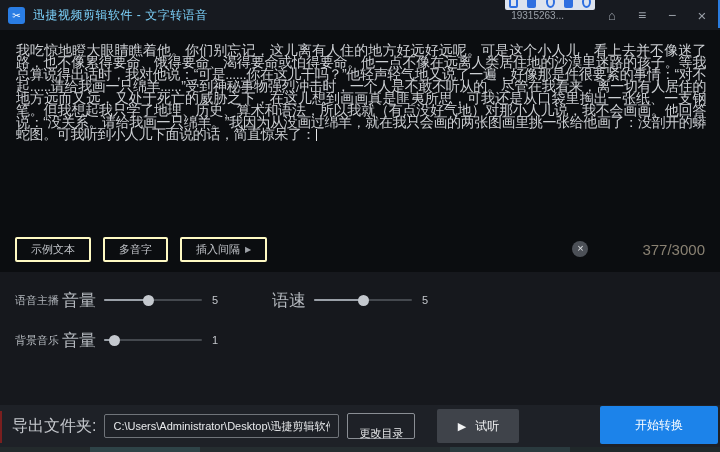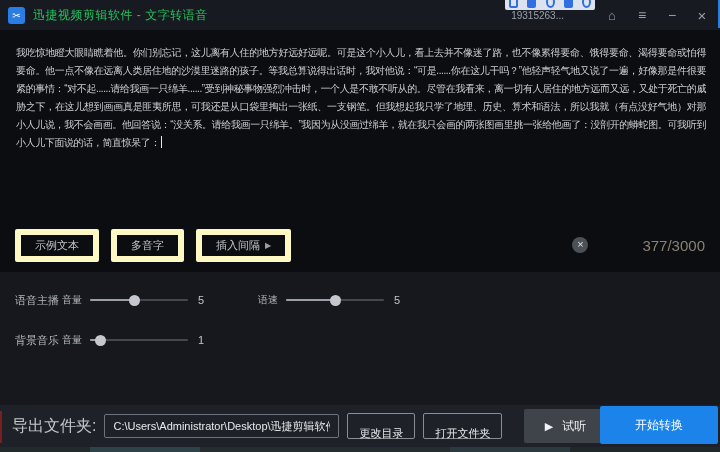--- a/index.html
+++ b/index.html
@@ -13,21 +13,21 @@
   
   .titlebar {
     height:30px; background:#171a20; display:flex; align-items:center;
     padding:0 10px 0 8px; flex:0 0 auto; position:relative;
   }
   .app-icon {
     width:17px; height:17px; background:#2a7de4; border-radius:3px;
     display:flex; align-items:center; justify-content:center;
     color:#fff; font-size:10px; margin-right:8px; flex:0 0 auto;
   }
-  .app-title { font-size:12px; color:#22c55e; letter-spacing:0.5px; }
+  .app-title { font-size:12px; color:#7dd3fc; letter-spacing:0.5px; }
   .titlebar-right { margin-left:auto; display:flex; align-items:center; gap:14px; }
   .user-chip { display:flex; align-items:center; margin-right:26px; }
   .person-icon { width:11px; height:11px; position:relative; }
   .person-icon .head { width:5px; height:5px; border-radius:50%; background:#8f949c; margin:0 auto; }
   .person-icon .body { width:10px; height:5px; border-radius:5px 5px 0 0; background:#8f949c; margin-top:1px; }
   .user-id { font-size:10px; color:#9aa0a8; }
   .tb-btn { color:#9aa0a8; font-size:14px; line-height:1; cursor:default; width:16px; text-align:center; }
   .tb-btn.home { font-size:13px; }
   .tb-btn.close { font-size:15px; }
 
@@ -42,30 +42,30 @@
   .ext-glyph.round i { border-radius:50%; }
   .ext-glyph.solid i { background:#2f6fe0; border:none; border-radius:2px; }
   .edge-sliver { position:absolute; right:0; top:0; width:2px; height:28px; background:#2b7de0; z-index:6; }
 
   
   .editor {
     height:242px; background:#0b0d10; position:relative; flex:0 0 auto;
     padding:14px 16px 0 16px;
   }
   .editor-text {
-    font-size:10px; letter-spacing:-0.4px; line-height:18px; color:#cdd0d4;
+    font-size:14px; letter-spacing:-0.4px; line-height:12px; color:#cdd0d4;
     width:690px; text-align:justify;
   }
   .caret { display:inline-block; width:1px; height:12px; background:#e8e9ea; vertical-align:-2px; margin-left:1px; }
   .editor-toolbar {
     position:absolute; left:15px; right:15px; bottom:10px;
     display:flex; align-items:center; gap:12px;
   }
   .chip-btn {
-    border:6px solid #fef9c3; background:transparent; color:#c2c5ca;
+    border:2px solid #fef9c3; background:transparent; color:#c2c5ca;
     font-size:11px; padding:4px 14px; border-radius:2px; line-height:1.2;
     display:flex; align-items:center; gap:5px; cursor:default;
     font-family:inherit;
   }
   .chip-btn .mini-arrow { font-size:8px; color:#9da1a7; }
   .editor-toolbar .right { margin-left:auto; display:flex; align-items:center; gap:14px; }
   .clear-btn {
     width:16px; height:16px; border-radius:50%; background:#4c5057; color:#dfe1e4;
     font-size:11px; line-height:15px; text-align:center; cursor:default;
   }
@@ -73,21 +73,21 @@
 
   
   .settings { height:133px; background:#16181d; flex:0 0 auto; padding:15px 15px 0 15px; }
   .setting-row { display:flex; align-items:center; height:26px; margin-bottom:14px; }
   .setting-label { font-size:11px; color:#b5b9bf; width:47px; flex:0 0 auto; }
   .value-btn {
     width:90px; height:26px; background:#43474e; color:#d6d9dd; border:none;
     font-size:11px; border-radius:2px; margin-right:18px; cursor:default;
     font-family:inherit;
   }
-  .slider-label { font-size:10px; color:#b5b9bf; margin-right:8px; }
+  .slider-label { font-size:17px; color:#b5b9bf; margin-right:8px; }
   .slider { width:98px; height:11px; position:relative; display:flex; align-items:center; }
   .slider .track { width:100%; height:2px; background:#44484e; border-radius:1px; }
   .slider .fill { position:absolute; left:0; height:2px; background:#9aa0a8; border-radius:1px; }
   .slider .handle {
     position:absolute; top:0; width:11px; height:11px; border-radius:50%;
     background:#c4c8ce; margin-left:-5px; cursor:default;
   }
   .slider-value { font-size:11px; color:#c3c6cb; margin-left:10px; width:12px; }
   .gap-speed { width:48px; }
 
@@ -221,21 +221,20 @@
       <span class="slider-value">1</span>
     </div>
 
   </div>
 
   <div class="footer">
     <div class="red-sliver"></div>
     <span class="footer-label">导出文件夹:</span>
     <input class="path-input" readonly="" value="C:\Users\Administrator\Desktop\迅捷剪辑软件" style="">
     <button class="outline-btn">更改目录</button>
-    <button class="outline-btn">打开文件夹</button>
     <button class="preview-btn">
       <span class="play">▶</span>
       <span>试听</span>
     </button>
     <button class="start-btn">开始转换</button>
   </div>
 
   <div class="desk-strip">
     <span style="width:90px;background:#232a2c"></span>
     <span style="width:110px;background:#2e4347"></span>

